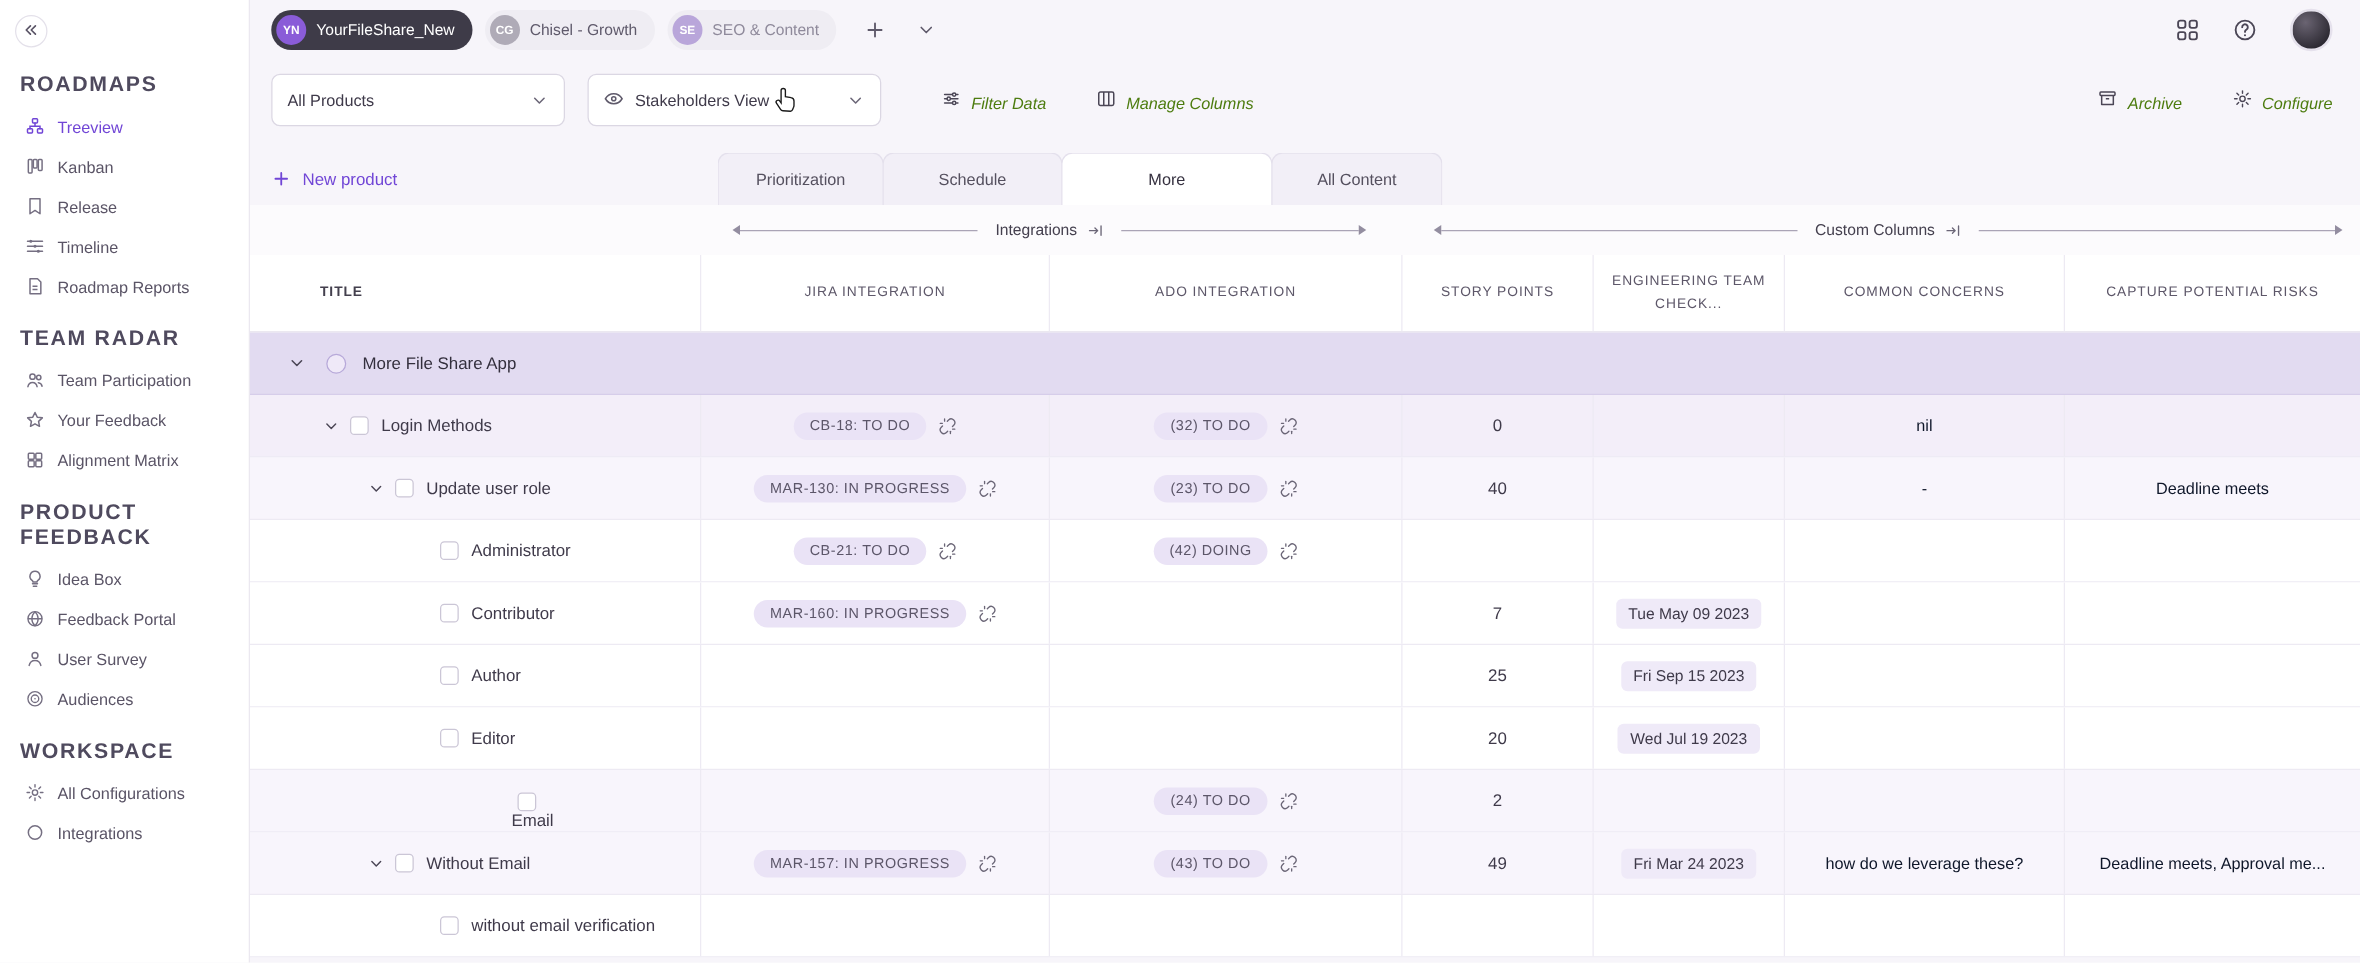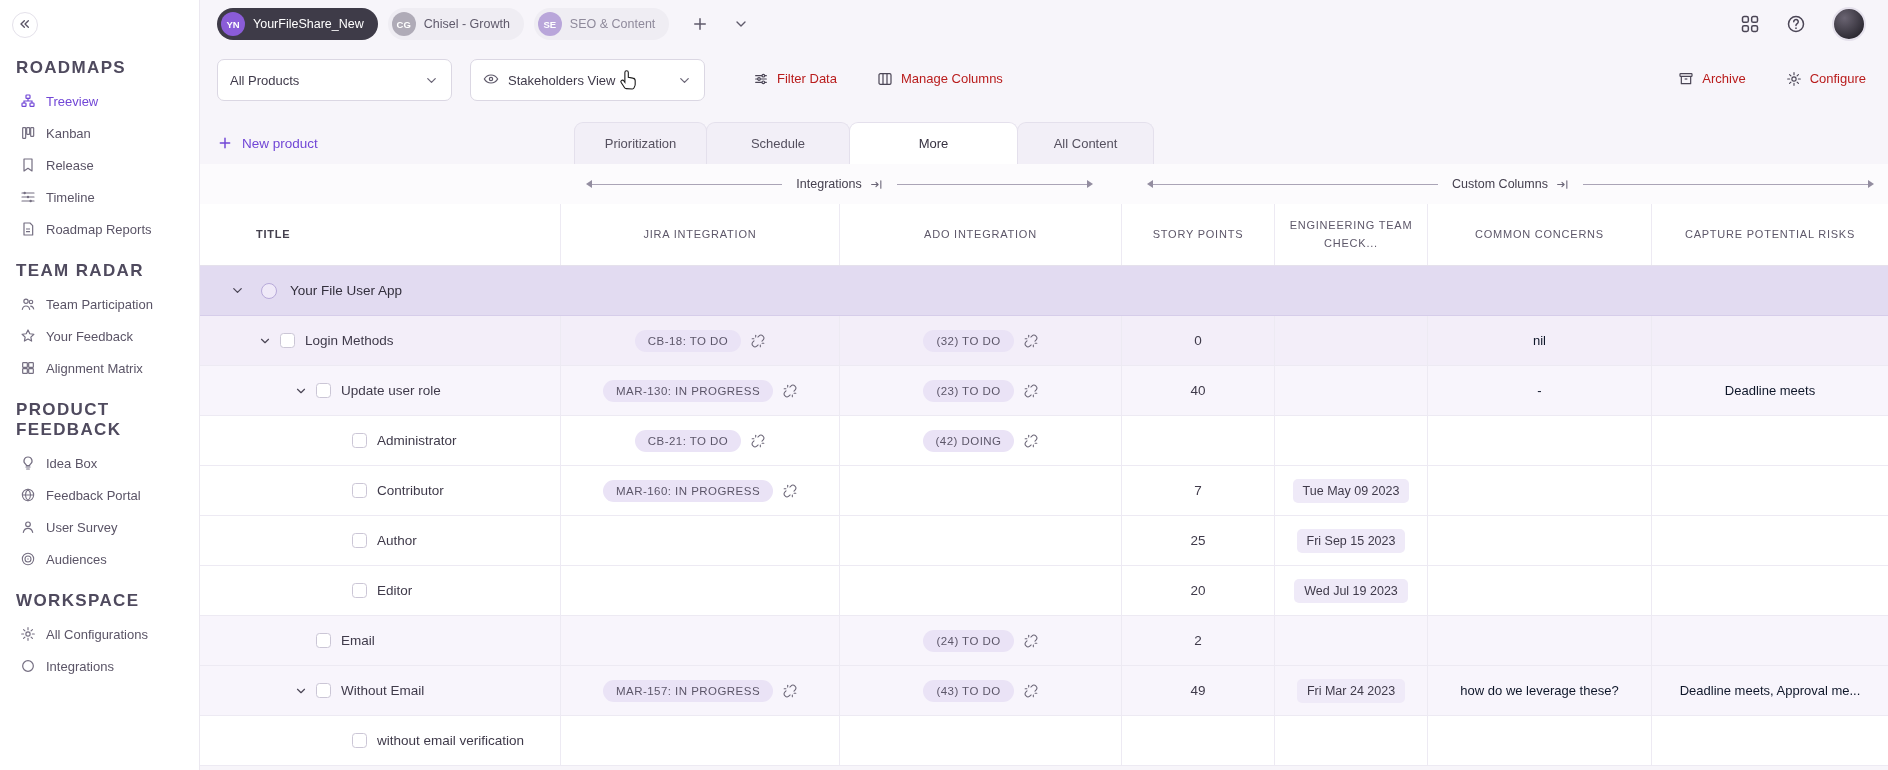--- a/index.html
+++ b/index.html
@@ -42,22 +42,22 @@
   .topbar-right { margin-left:auto; display:flex; align-items:center; gap:26px; }
   .user-avatar { width:34px; height:34px; border-radius:50%;
     background:radial-gradient(circle at 35% 30%, #6a6472, #2d2a33 75%); border:2px solid #e5e1ec; cursor:pointer; }
 
   
   .toolbar { margin-top:10px; height:44px; display:flex; align-items:center; padding:0 22px 0 17px; }
   .select { width:235px; height:42px; background:#fff; border:1px solid #dbd7e3; border-radius:7px;
     display:flex; align-items:center; padding:0 12px; gap:9px; font-size:13px; color:#3f3a4a; cursor:pointer; }
   .select + .select { margin-left:18px; }
   .select .chev { margin-left:auto; display:flex; color:#6b6677; }
-  .ghost-btn { display:flex; align-items:flex-start; gap:8px; font-size:13px; color:#b91c1c;
-    background:none; border:none; cursor:pointer; white-space:nowrap; }
+  .ghost-btn { display:flex; align-items:flex-end; gap:8px; font-size:13px; color:#4d7c0f;
+    background:none; border:none; cursor:pointer; white-space:nowrap;font-style:italic; }
   .gb-filter { margin-left:48px; }
   .gb-columns { margin-left:40px; }
   .toolbar-right { margin-left:auto; display:flex; align-items:center; gap:40px; }
 
   
   .actions-row { position:relative; margin-top:20px; height:42px; }
   .new-product { position:absolute; left:17px; top:50%; transform:translateY(-50%);
     display:flex; align-items:center; gap:9px; background:none; border:none; cursor:pointer;
     font-size:13.5px; color:#7146d6; font-weight:500; }
   .tab-strip { position:absolute; left:362px; bottom:0; display:flex; }
@@ -435,21 +435,21 @@
       <div class="hcell">CAPTURE POTENTIAL RISKS</div>
     </div>
 
     <div class="group-row">
       <span class="row-chevron">
         <svg viewBox="0 0 24 24" width="15" height="15" fill="none" stroke="#4b4656" stroke-width="2" stroke-linecap="round" stroke-linejoin="round">
             <path d="m6 9 6 6 6-6"></path>
           </svg>
       </span>
       <span class="status-circle"></span>
-      <span class="group-title">Your File User App</span>
+      <span class="group-title">More File Share App</span>
     </div>
 
     <div>
         <div class="grid-row trow tint1">
           <div class="cell" style="padding-left: 56px;">
             <span class="row-chevron">
               <svg viewBox="0 0 24 24" width="14" height="14" fill="none" stroke="#4b4656" stroke-width="2" stroke-linecap="round" stroke-linejoin="round">
                 <path d="m6 9 6 6 6-6"></path>
               </svg>
             </span>
@@ -648,21 +648,21 @@
           <div class="cell center">
             <span class="cell-val">20</span>
           </div>
           <div class="cell center">
             <span class="date-pill">Wed Jul 19 2023</span>
           </div>
           <div class="cell center"></div>
           <div class="cell center"></div>
         </div>
         <div class="grid-row trow tint2">
-          <div class="cell" style="padding-left: 92px;">
+          <div class="cell" style="padding-left: 92px; flex-direction: column;">
             <span class="row-chevron invisible">
               <svg viewBox="0 0 24 24" width="14" height="14" fill="none" stroke="#4b4656" stroke-width="2" stroke-linecap="round" stroke-linejoin="round">
                 <path d="m6 9 6 6 6-6"></path>
               </svg>
             </span>
             <span class="checkbox"></span>
             <span class="row-title">Email</span>
           </div>
           <div class="cell center"></div>
           <div class="cell center">

